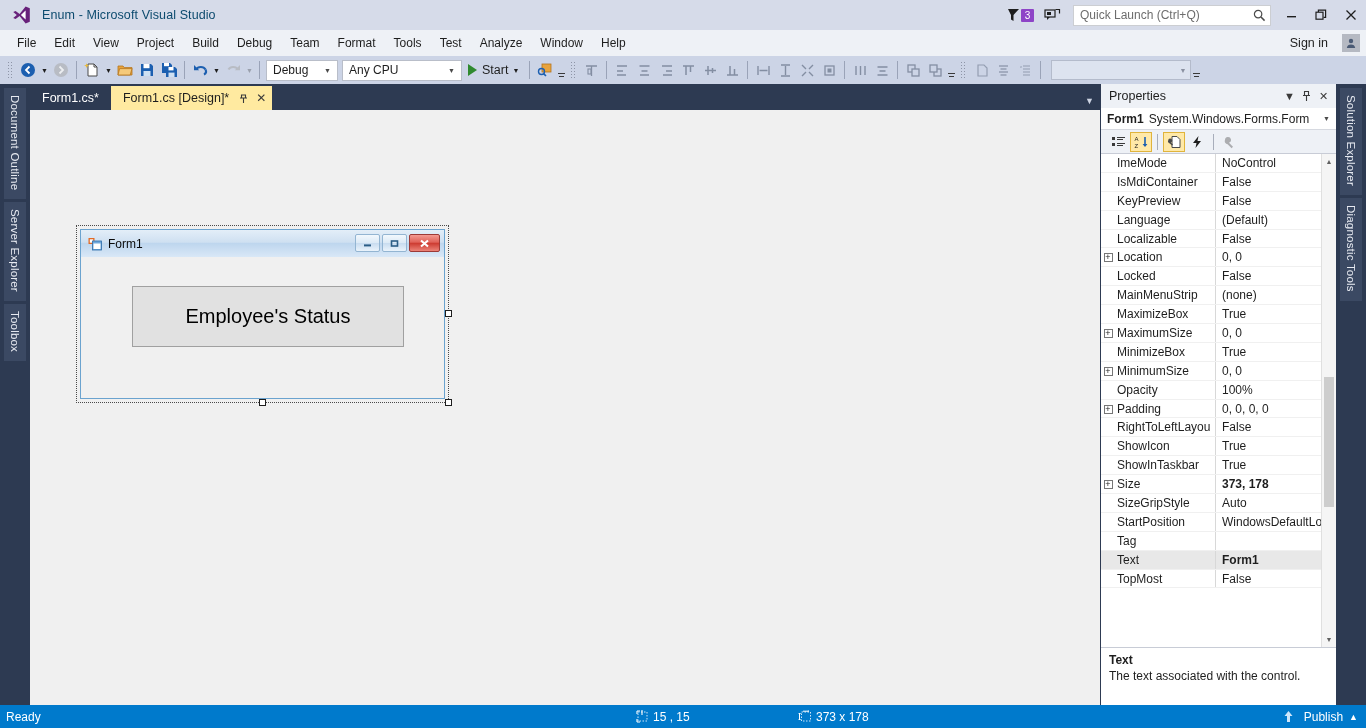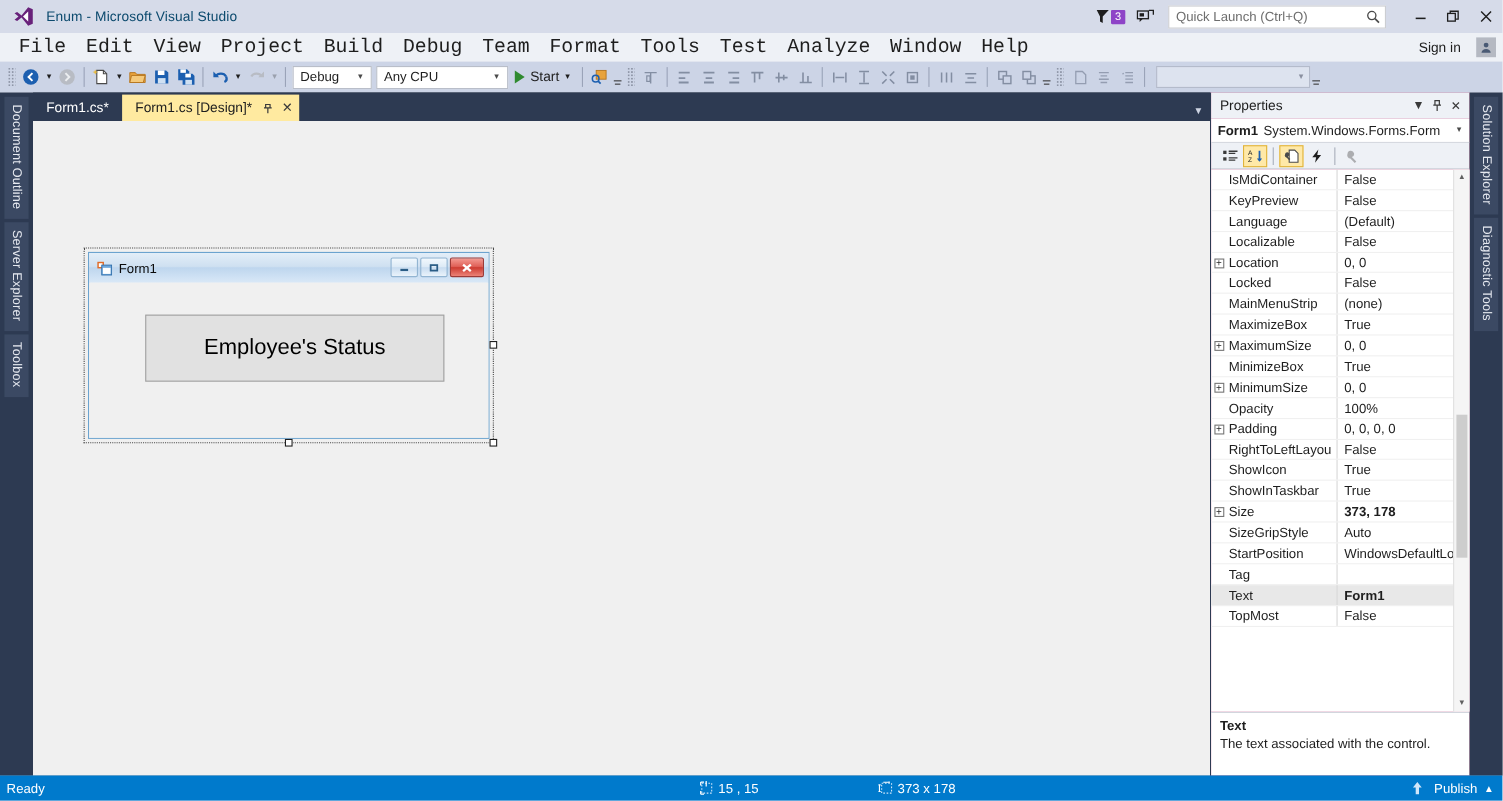--- a/index.html
+++ b/index.html
@@ -23,39 +23,39 @@
   .title-text { font-size: 12.5px; margin-left: 8px; color: #0c4a6e; letter-spacing: .1px; }
   .title-right { position: absolute; right: 0; top: 0; height: 30px; display: flex; align-items: center; }
   .notif-flag { display: flex; align-items: center; margin-right: 10px; }
   .notif-badge {
     background: #8e44c7; color: #fff; font-size: 10px; line-height: 13px;
     padding: 0 3px; min-width: 13px; text-align: center; margin-left: 1px; border-radius: 1px;
   }
   .feedback-ico { margin-right: 12px; display: flex; align-items: center; }
   .quick-launch {
     width: 198px; height: 21px; background: #fff; border: 1px solid #ccced2;
-    display: flex; align-items: center; padding: 0 4px 0 6px; margin-right: 16px;
+    display: flex; align-items: center; padding: 0 4px 0 6px; margin-right: 5px;
   }
   .quick-launch input {
     border: 0; outline: 0; flex: 1; font-size: 12px; font-family: "Liberation Sans", sans-serif;
     color: #5a5a5a; background: transparent;
   }
   .quick-launch input::placeholder { color: #6d6d6d; }
   .win-btns { display: flex; align-items: center; }
   .win-btn {
     width: 30px; height: 30px; display: flex; align-items: center; justify-content: center;
     color: #1e1e1e;
   }
 
   
   .menubar {
     height: 26px; background: #eef1f6; display: flex; align-items: center;
     position: relative; flex: none; padding-left: 8px;
   }
-  .menu-item { padding: 3px 9px; font-size: 18px; color: #1e1e1e; font-family: Liberation Mono, monospace; }
+  .menu-item { padding: 3px 9px; font-size: 12px; color: #1e1e1e; }
   .menu-right { position: absolute; right: 6px; top: 0; height: 26px; display: flex; align-items: center; }
   .signin { font-size: 12.5px; color: #1e1e1e; padding: 0 10px; }
   .acct-ico {
     width: 18px; height: 18px; background: #b5b9c2; display: flex;
     align-items: center; justify-content: center; margin-left: 4px;
   }
 
   
   .toolbar {
     height: 28px; background: #ccd4e6; display: flex; align-items: center;
@@ -633,20 +633,26 @@
         <span class="ptb">
           <svg width="14" height="14" viewBox="0 0 14 14" opacity=".4">
             <path d="M2 5a3 3 0 1 1 4 2.8l4 4-1.4 1.4-4-4A3 3 0 0 1 2 5z" fill="#4a4a4a"></path>
           </svg>
         </span>
       </div>
 
       <div class="props-list">
         <div class="plist-inner">
 
+        <div class="prow">
+              <div class="pexp"></div>
+              <div class="pname">ImeMode</div>
+              <div class="pdiv"></div>
+              <div class="pval">NoControl</div>
+            </div>
             <div class="prow">
               <div class="pexp"></div>
               <div class="pname">IsMdiContainer</div>
               <div class="pdiv"></div>
               <div class="pval">False</div>
             </div>
             <div class="prow">
               <div class="pexp"></div>
               <div class="pname">KeyPreview</div>
               <div class="pdiv"></div>

